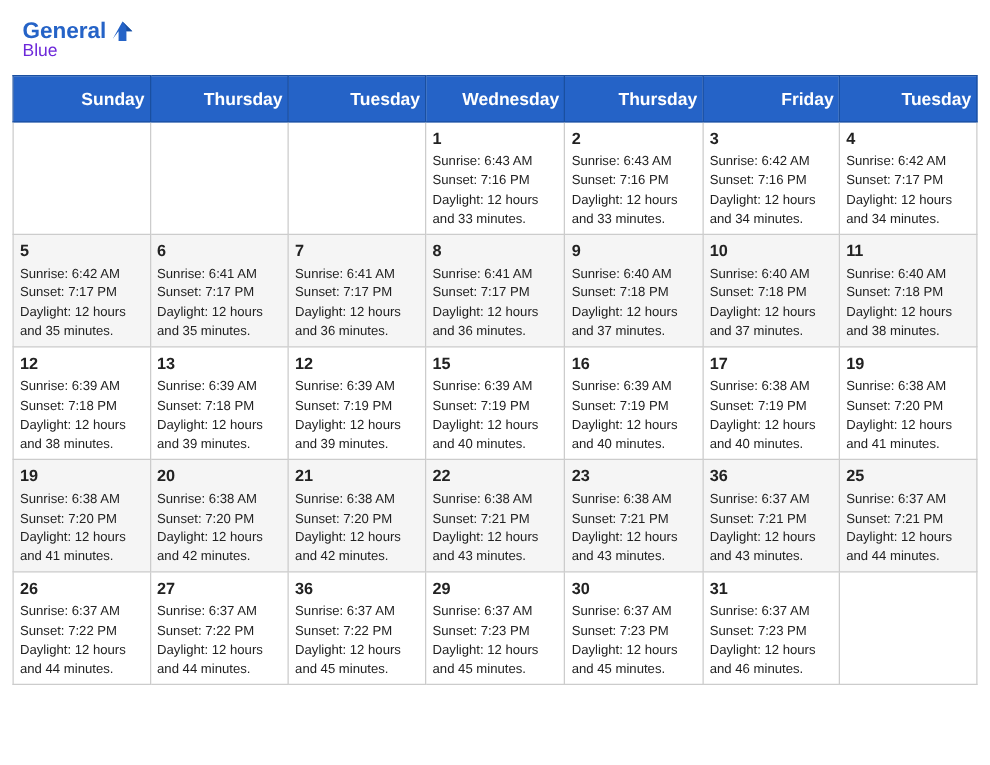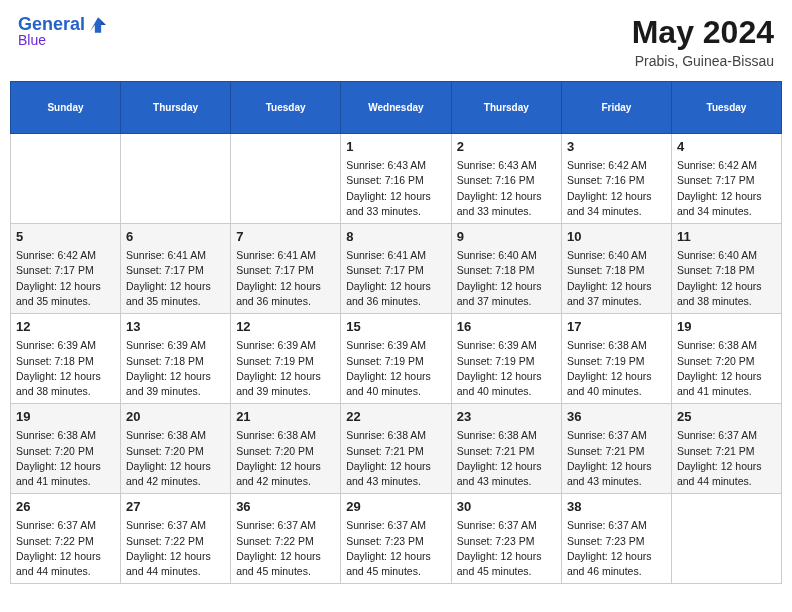--- a/index.html
+++ b/index.html
@@ -50,24 +50,24 @@
       margin-top: 2px;
     }
     .calendar {
       width: 100%;
       border-collapse: collapse;
       border: 1px solid #ccc;
     }
     .calendar th {
       background: #2563c7;
       color: #fff;
-      font-size: 10px;
+      font-size: 14px;
       font-weight: bold;
-      padding: 20px 4px;
-      text-align: center;
+      padding: 10px 4px;
+      text-align: right;
       border: 1px solid #1a4fa0;
     }
     .calendar td {
       vertical-align: top;
       border: 1px solid #ccc;
       padding: 4px 5px;
       width: 113px;
       min-height: 80px;
       background: #fff;
       font-size: 10.5px;
@@ -102,24 +102,20 @@
           <span>General</span>
         </span>
         <svg class="logo-icon" viewBox="0 0 28 28" xmlns="http://www.w3.org/2000/svg">
           <polygon points="4,22 14,4 24,14 18,14 18,24 10,24 10,14" fill="#2563c7"></polygon>
           <polygon points="14,4 24,14 18,14 18,10" fill="#1a4fa0"></polygon>
         </svg>
       </div>
       <div style="font-size:14px;font-weight:normal;color:#6d28d9;margin-top:-4px;">Blue</div>
     </div>
   </div>
-  <div class="title-block">
-    <div class="month-year">May 2024</div>
-    <div class="location">Prabis, Guinea-Bissau</div>
-  </div>
 </div>
 
 <table class="calendar">
   <thead>
     <tr>
     <th>Sunday</th>
         <th>Thursday</th>
         <th>Tuesday</th>
         <th>Wednesday</th>
         <th>Thursday</th>
@@ -314,21 +310,21 @@
 Sunset: 7:23 PM
 Daylight: 12 hours and 45 minutes.</div>
         </td>
         <td>
           <div class="day-number">30</div>
           <div class="day-info" style="white-space: pre-line;">Sunrise: 6:37 AM
 Sunset: 7:23 PM
 Daylight: 12 hours and 45 minutes.</div>
         </td>
         <td>
-          <div class="day-number">38</div>
+          <div class="day-number">31</div>
           <div class="day-info" style="white-space: pre-line;">Sunrise: 6:37 AM
 Sunset: 7:23 PM
 Daylight: 12 hours and 46 minutes.</div>
         </td>
         <td class="empty-cell"></td>
       </tr>
     </tbody>
 </table>
 
 </body></html>

